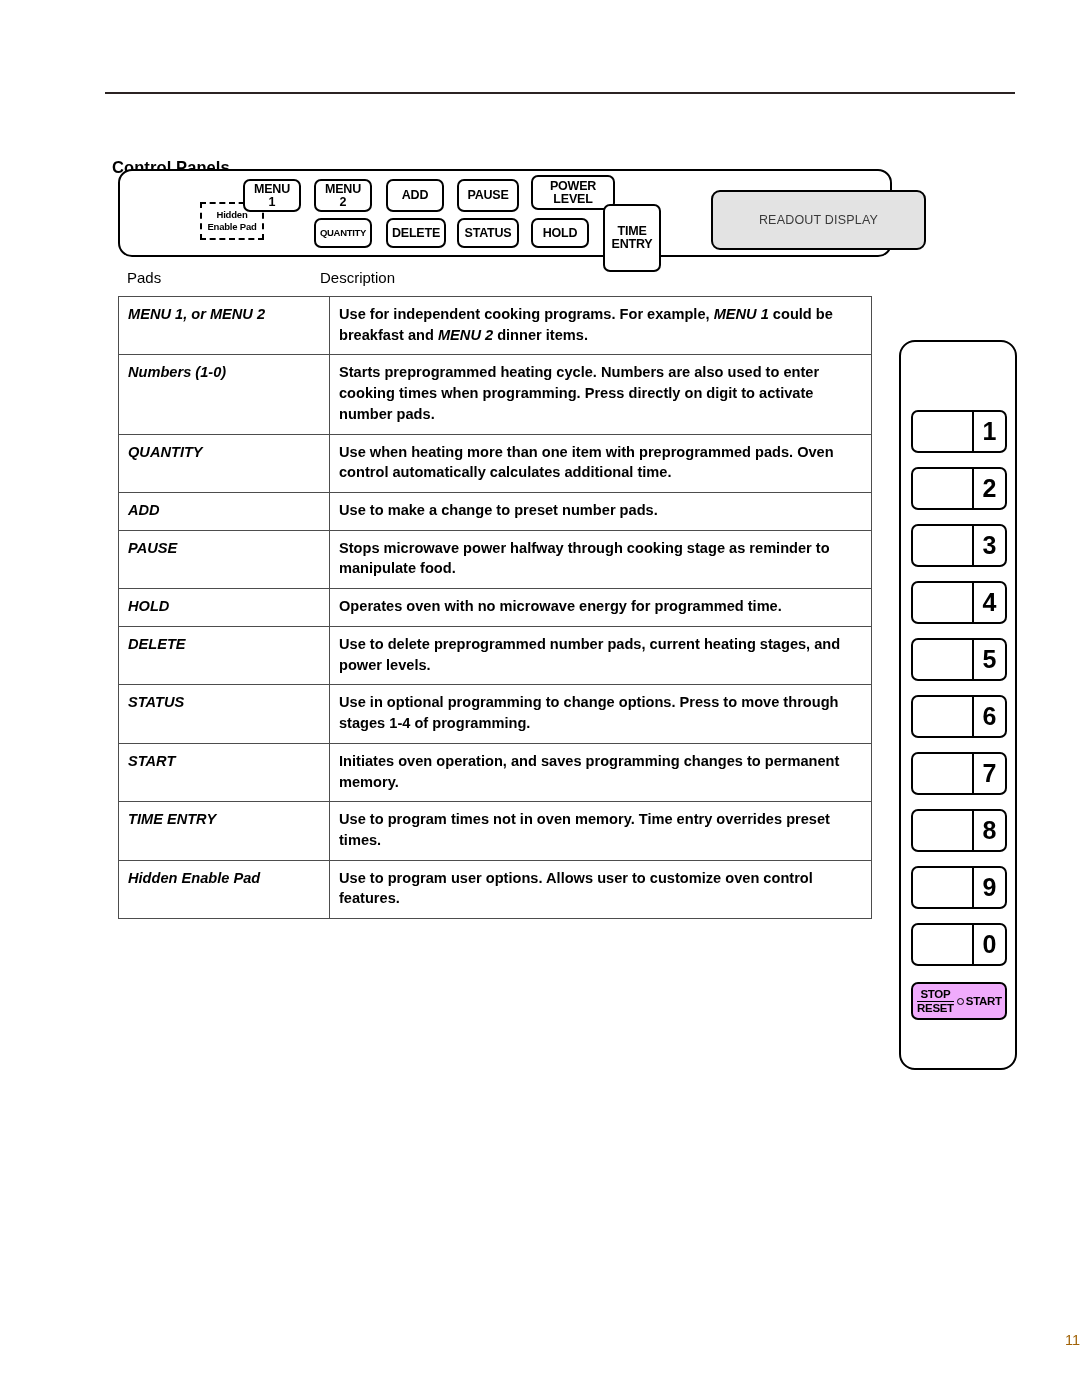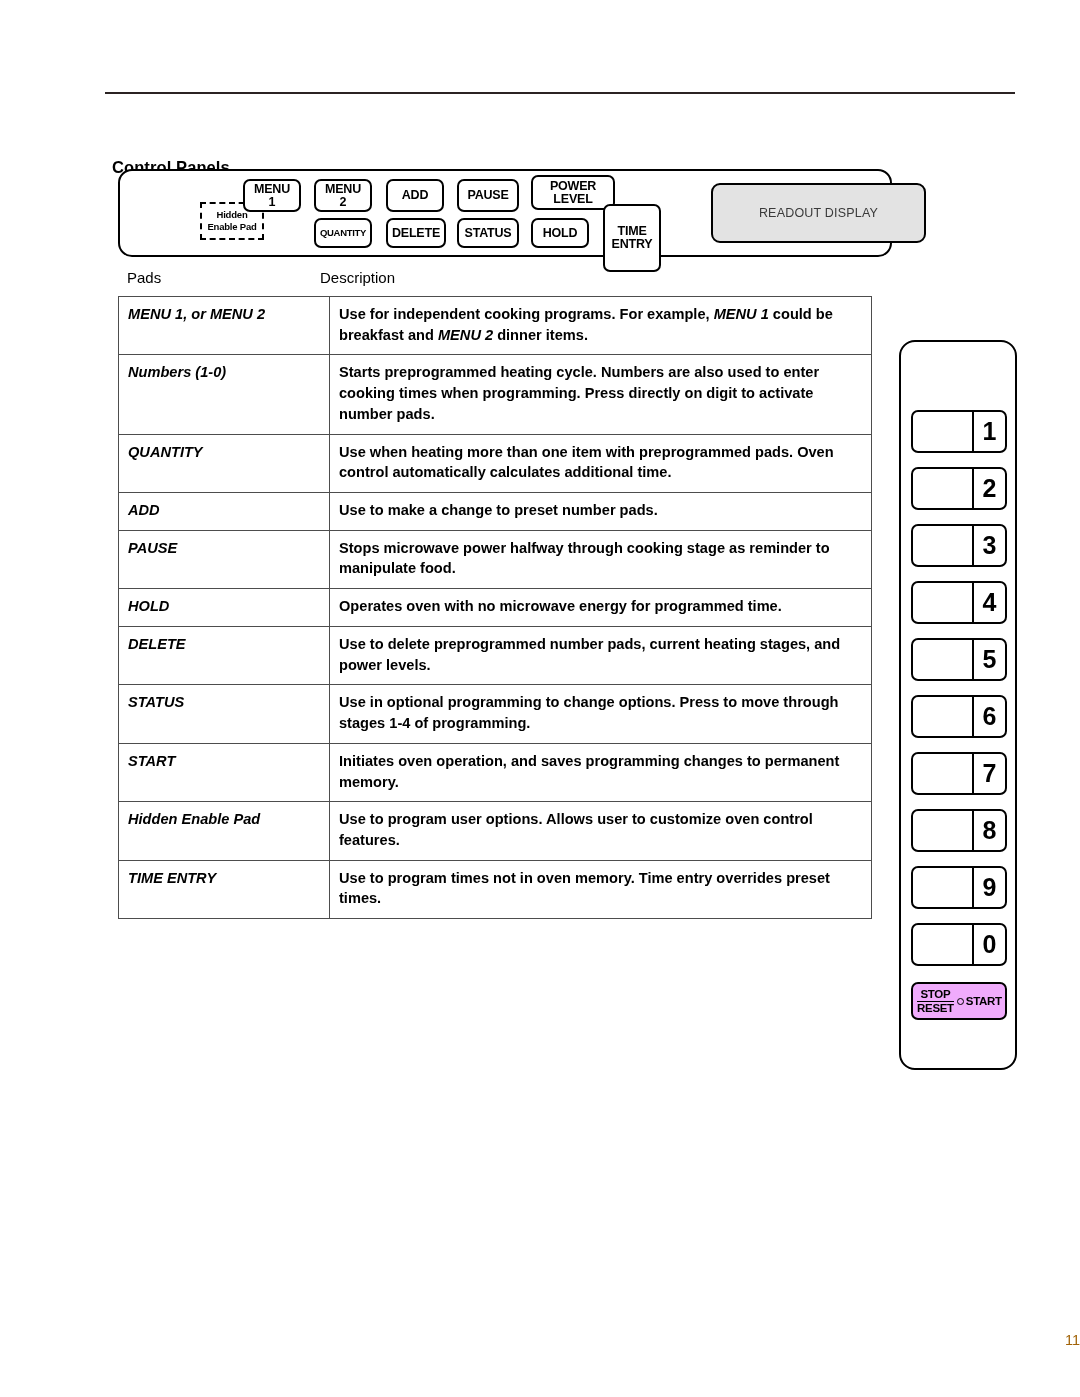--- a/index.html
+++ b/index.html
@@ -272,21 +272,21 @@
   </div>
 
   <div class="pad" style="left:337px;top:47px;width:62px;height:30px;">
     <span>STATUS</span>
   </div>
 
   <div class="pad" style="left:411px;top:47px;width:58px;height:30px;">
     <span>HOLD</span>
   </div>
 
-  <div class="readout" style="left:591px;top:12px;width:215px;height:60px;">
+  <div class="readout" style="left:591px;top:19px;width:215px;height:60px;">
     <span>READOUT DISPLAY</span>
   </div>
 </div>
 
 <div class="tbl-head pads">Pads</div>
 <div class="tbl-head desc">Description</div>
 
 <table class="specs">
   <tbody>
     <tr>
@@ -319,26 +319,26 @@
     </tr>
     <tr>
       <td class="padcol">STATUS</td>
       <td class="desccol">Use in optional programming to change options.  Press to move through stages 1-4 of programming.</td>
     </tr>
     <tr>
       <td class="padcol">START</td>
       <td class="desccol">Initiates oven operation, and saves programming changes to permanent memory.</td>
     </tr>
     <tr>
+      <td class="padcol">TIME ENTRY</td>
+      <td class="desccol">Use to program times not in oven memory. Time entry overrides preset times.</td>
+    </tr>
+    <tr>
       <td class="padcol">Hidden Enable Pad</td>
       <td class="desccol">Use to program user options. Allows user to customize oven control features.</td>
-    </tr>
-    <tr>
-      <td class="padcol">TIME ENTRY</td>
-      <td class="desccol">Use to program times not in oven memory. Time entry overrides preset times.</td>
     </tr>
   </tbody>
 </table>
 
 <div class="keypad">
 
   <div class="numkey" style="top:68px;">
     <div class="blank"></div>
     <div class="digit">1</div>
   </div>

